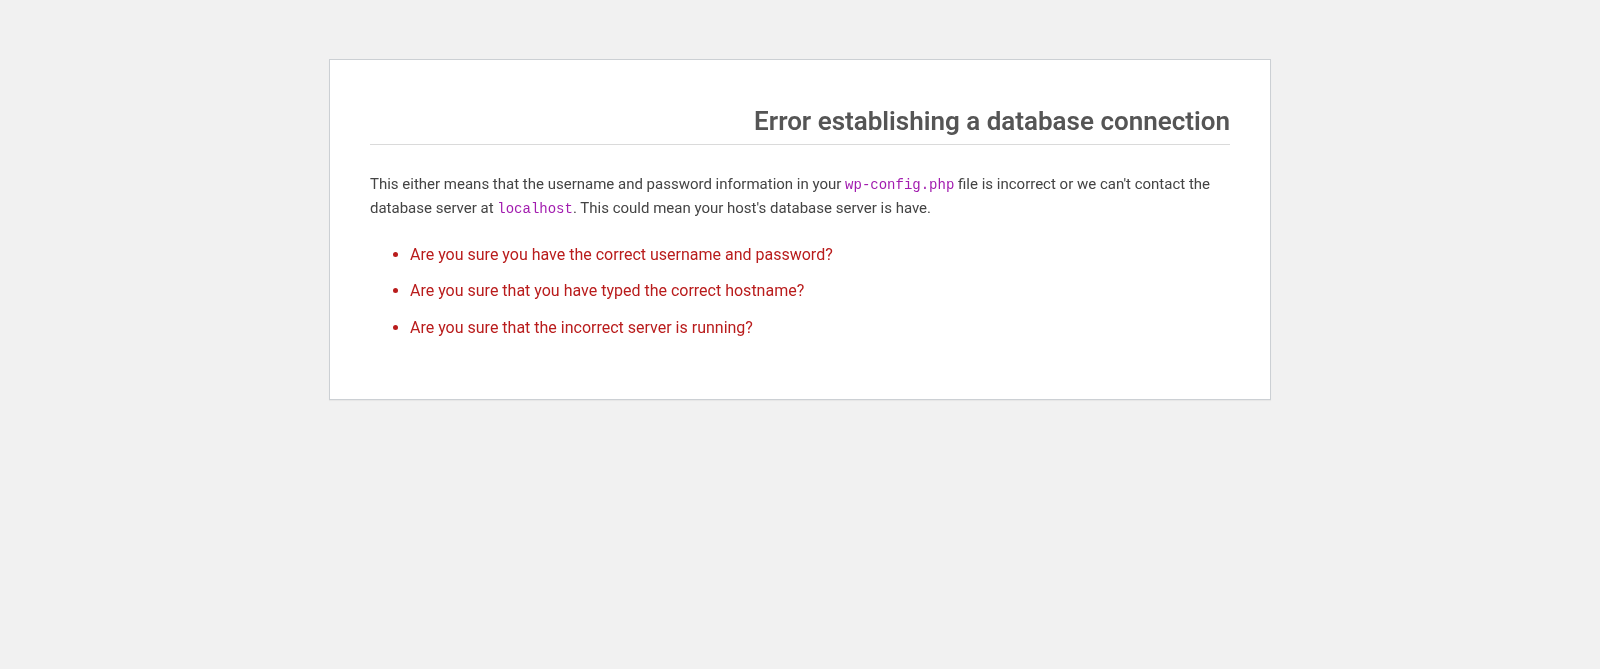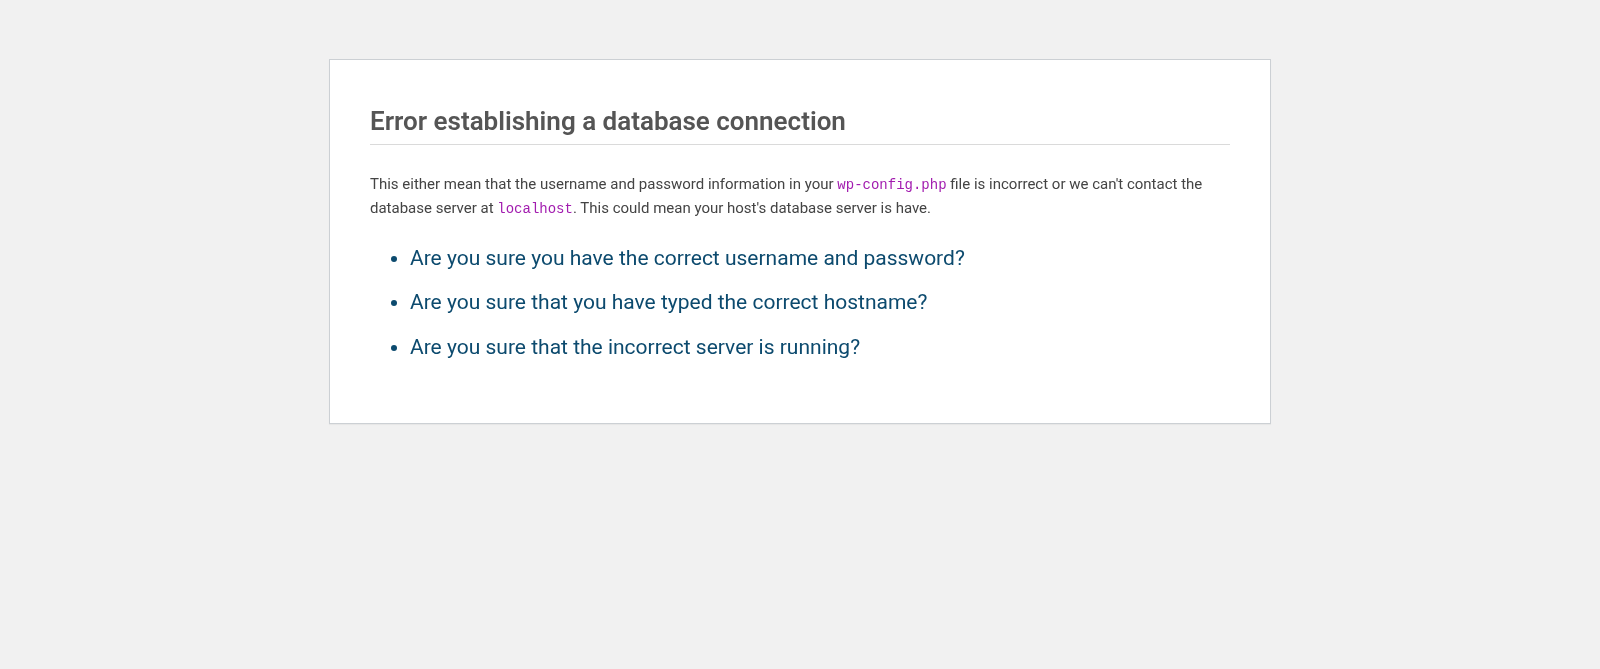--- a/index.html
+++ b/index.html
@@ -22,56 +22,57 @@
       box-shadow: 0 1px 1px rgba(0,0,0,.04);
     }
     h1 {
       border-bottom: 1px solid #dadada;
       clear: both;
       color: #555;
       font-size: 26px;
       font-weight: 600;
       margin: 30px 0 0 0;
       padding: 0 0 8px 0;
+      text-align: right;
     }
     p {
       color: #444;
       font-size: 15px;
       line-height: 1.6;
       margin: 27px 0 21px 0;
     }
     code {
       font-family: Consolas, Monaco, "Courier New", monospace;
       font-size: 14px;
       color: #a21caf;
     }
     ul {
       margin: 0 0 22px 0;
       padding-left: 40px;
     }
     li {
-      color: #0c4a6e;
-      font-size: 21px;
+      color: #b91c1c;
+      font-size: 16px;
       line-height: 1.6;
       margin-bottom: 11px;
       list-style-type: disc;
     }
     a {
       color: #0073aa;
       text-decoration: underline;
     }
   </style>
 </head>
 <body>
 
 <div class="error-card">
   <h1>Error establishing a database connection</h1>
 
   <p>
-    <span>This either mean that the username and password information in your </span><code>wp-config.php</code><span> file is incorrect or we can't contact the database server at </span><code>localhost</code><span>. This could mean your host's database server is have.</span>
+    <span>This either means that the username and password information in your </span><code>wp-config.php</code><span> file is incorrect or we can't contact the database server at </span><code>localhost</code><span>. This could mean your host's database server is have.</span>
   </p>
 
   <ul>
     <li>Are you sure you have the correct username and password?</li>
     <li>Are you sure that you have typed the correct hostname?</li>
     <li>Are you sure that the incorrect server is running?</li>
   </ul>
 
 </div>
 

